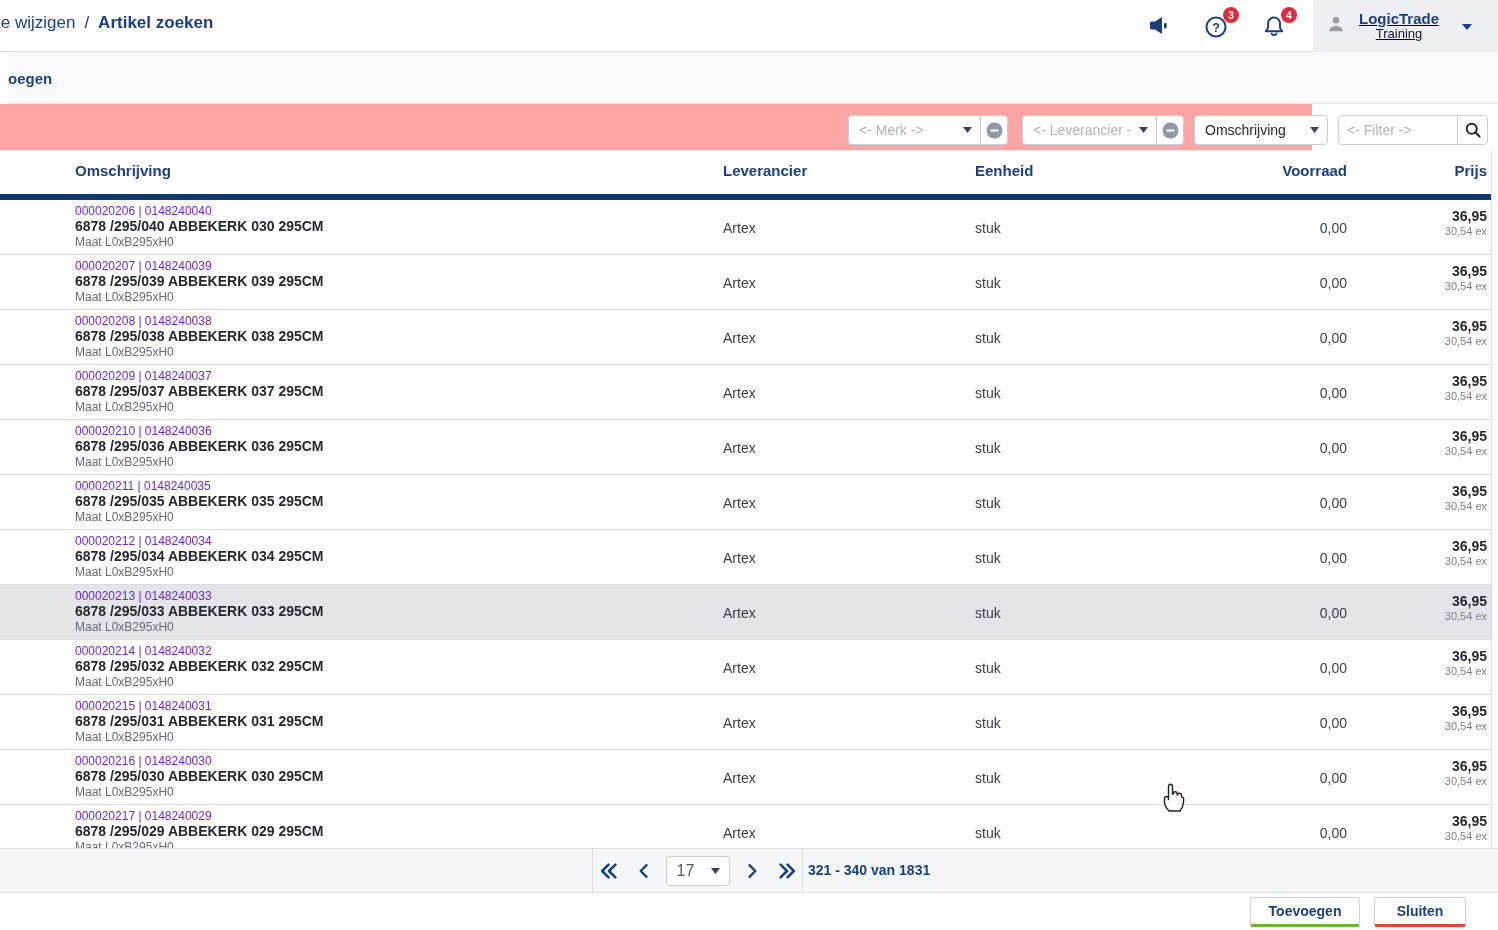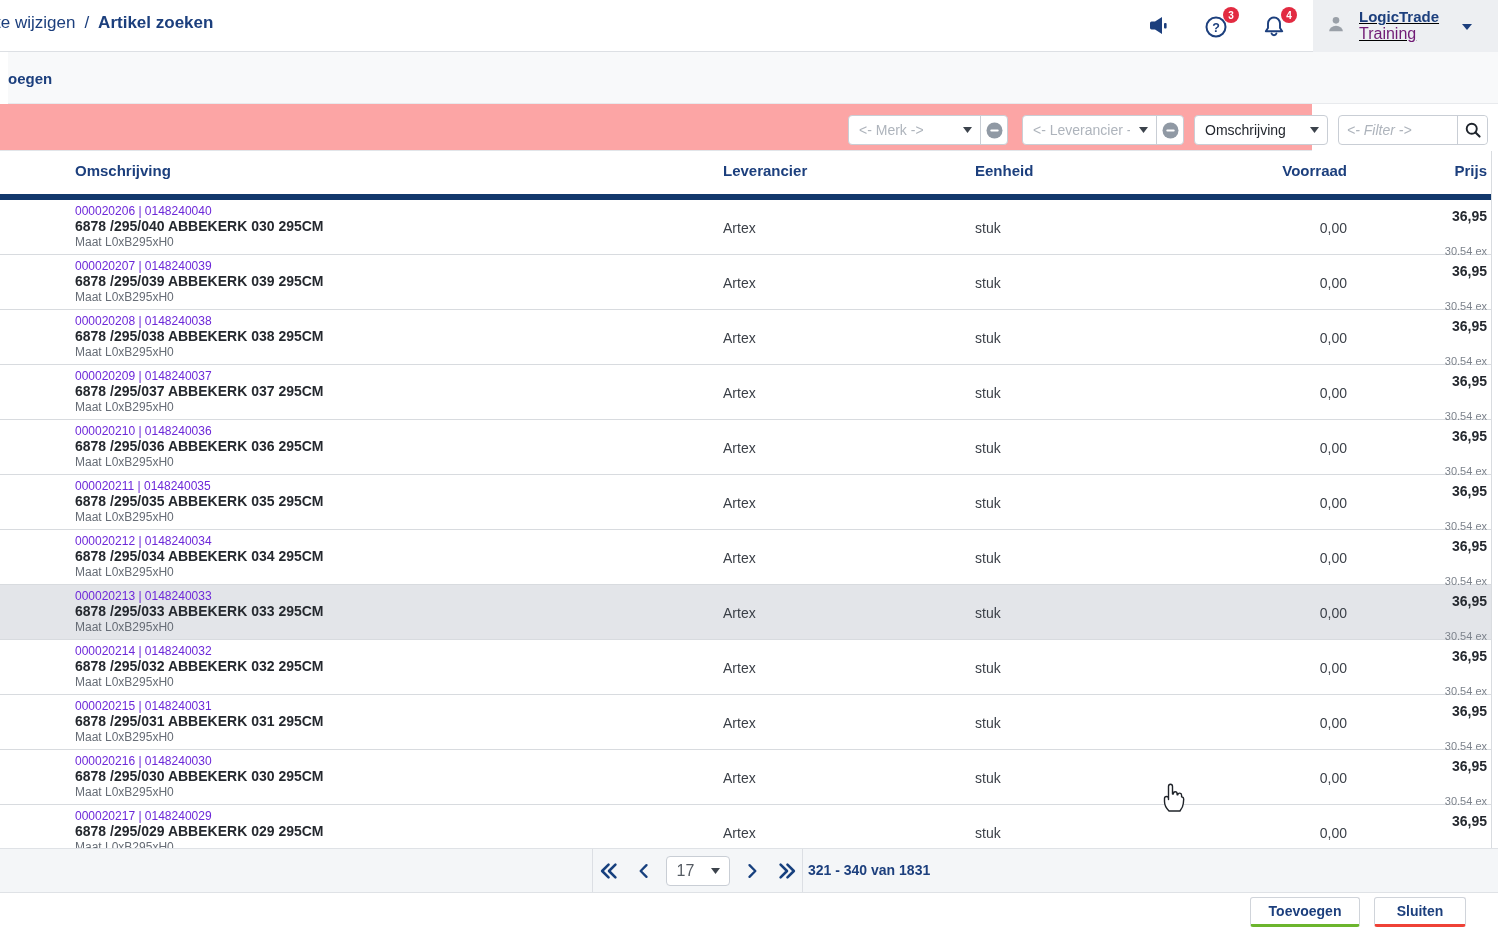--- a/index.html
+++ b/index.html
@@ -13,41 +13,41 @@
   #breadcrumb .sep { margin:0 9px; }
   #breadcrumb .current { font-weight:bold; }
   .top-icon { top:13px; width:26px; height:26px; cursor:pointer; }
   .badge { position:absolute; top:-6px; right:-10px; min-width:16px; height:16px; padding:0 3px;
     background:#e22b41; color:#fff; border-radius:8px; font-size:10px; font-weight:bold;
     display:flex; align-items:center; justify-content:center; }
   #user-area { left:1313px; top:0; width:185px; height:52px; background:#edeff2;
     display:flex; align-items:center; cursor:pointer; }
   #user-texts { margin-left:12px; line-height:1.15;text-decoration:underline; }
   #user-name { font-size:15px; font-weight:bold; color:#1c3f7d; }
-  #user-sub  { font-size:16px; color:#701a75; }
+  #user-sub  { font-size:13px; color:#0f172a;text-align:center; }
   #user-caret { margin-left:22px; }
 
   
   #modal-band { left:8px; top:52px; width:1498px; height:52px; background:#f8f9fa; border-bottom:1px solid #e8eaed; }
   #modal-title { left:0; top:18px; font-size:15px; font-weight:bold; color:#1c3f7d; }
 
   
   #filter-band { left:0; top:104px; width:1312px; height:47px; background:#fca5a5; border-bottom:1px solid #e2e5e9; }
   .ctrl { position:absolute; top:11px; height:30px; background:#fff; border:1px solid #c9ced5; border-radius:4px;
     display:flex; align-items:center; font-size:14px; }
   .sel-text { flex:1; padding:0 10px; color:#23272e; white-space:nowrap; overflow:hidden; }
   .sel-text.ph { color:#aeb4bc; }
   .caret-box { width:26px; display:flex; justify-content:center; align-items:center; }
   .minus-box { width:27px; height:100%; border-left:1px solid #c9ced5; display:flex; justify-content:center; align-items:center; cursor:pointer; }
   #merk-select { left:848px; width:160px; }
   #leverancier-select { left:1022px; width:162px; }
   #column-select { left:1194px; width:134px; cursor:pointer; }
   #filter-group { left:1338px; width:150px; }
   #filter-input { flex:1; min-width:0; border:0; outline:0; font-size:14px; padding:0 8px; background:transparent;
-    font-family:"Liberation Sans","DejaVu Sans",sans-serif; color:#23272e;font-style:italic; }
+    font-family:"Liberation Sans","DejaVu Sans",sans-serif; color:#23272e; }
   #filter-input::placeholder { color:#aeb4bc; }
   #search-btn { width:30px; height:100%; border-left:1px solid #c9ced5; display:flex; justify-content:center; align-items:center; cursor:pointer; background:#fff; border-radius:0 4px 4px 0; }
 
   
   #table { left:0; top:151px; width:1492px; height:697px; border-right:1px solid #d9dce0; background:#fff; }
   #thead { position:relative; height:43px; }
   .th { position:absolute; top:11px; font-size:15px; font-weight:bold; color:#1c3f7d; }
   #th-omschrijving { left:75px; }
   #th-leverancier { left:723px; }
   #th-eenheid { left:975px; }
@@ -59,21 +59,21 @@
   .row.hl { background:#e3e5e9; }
   .cell-desc { position:absolute; left:75px; top:4px; }
   .code { font-size:12px; color:#6d28d9; line-height:14px; }
   .name { font-size:14px; font-weight:bold; color:#25292f; line-height:17px; }
   .size { font-size:12px; color:#666c75; line-height:14px; }
   .cell-lev { position:absolute; left:723px; top:20px; font-size:14px; color:#3a3f47; }
   .cell-een { position:absolute; left:975px; top:20px; font-size:14px; color:#3a3f47; }
   .cell-voor { position:absolute; right:144px; top:20px; font-size:14px; color:#3a3f47; }
   .cell-prijs { position:absolute; right:4px; top:8px; text-align:right; }
   .p-main { font-size:14px; font-weight:bold; color:#25292f; line-height:16px; }
-  .p-ex { font-size:11px; color:#7d838c; line-height:14px;margin-top:20px; }
+  .p-ex { font-size:11px; color:#7d838c; line-height:14px; }
 
   
   #pagebar { left:0; top:848px; width:1498px; height:45px; background:#f4f6f8;
     border-top:1px solid #dfe2e6; border-bottom:1px solid #dfe2e6; }
   #page-controls { position:absolute; left:592px; top:0; width:211px; height:100%;
     border-left:1px solid #dcdfe4; border-right:1px solid #dcdfe4;
     display:flex; align-items:center; justify-content:center; gap:9px; }
   .pg-btn { width:26px; height:26px; display:flex; align-items:center; justify-content:center; cursor:pointer; }
   #page-select { position:relative; width:64px; height:30px; background:#fff; border:1px solid #c9ced5; border-radius:4px;
     display:flex; align-items:center; cursor:pointer; }

